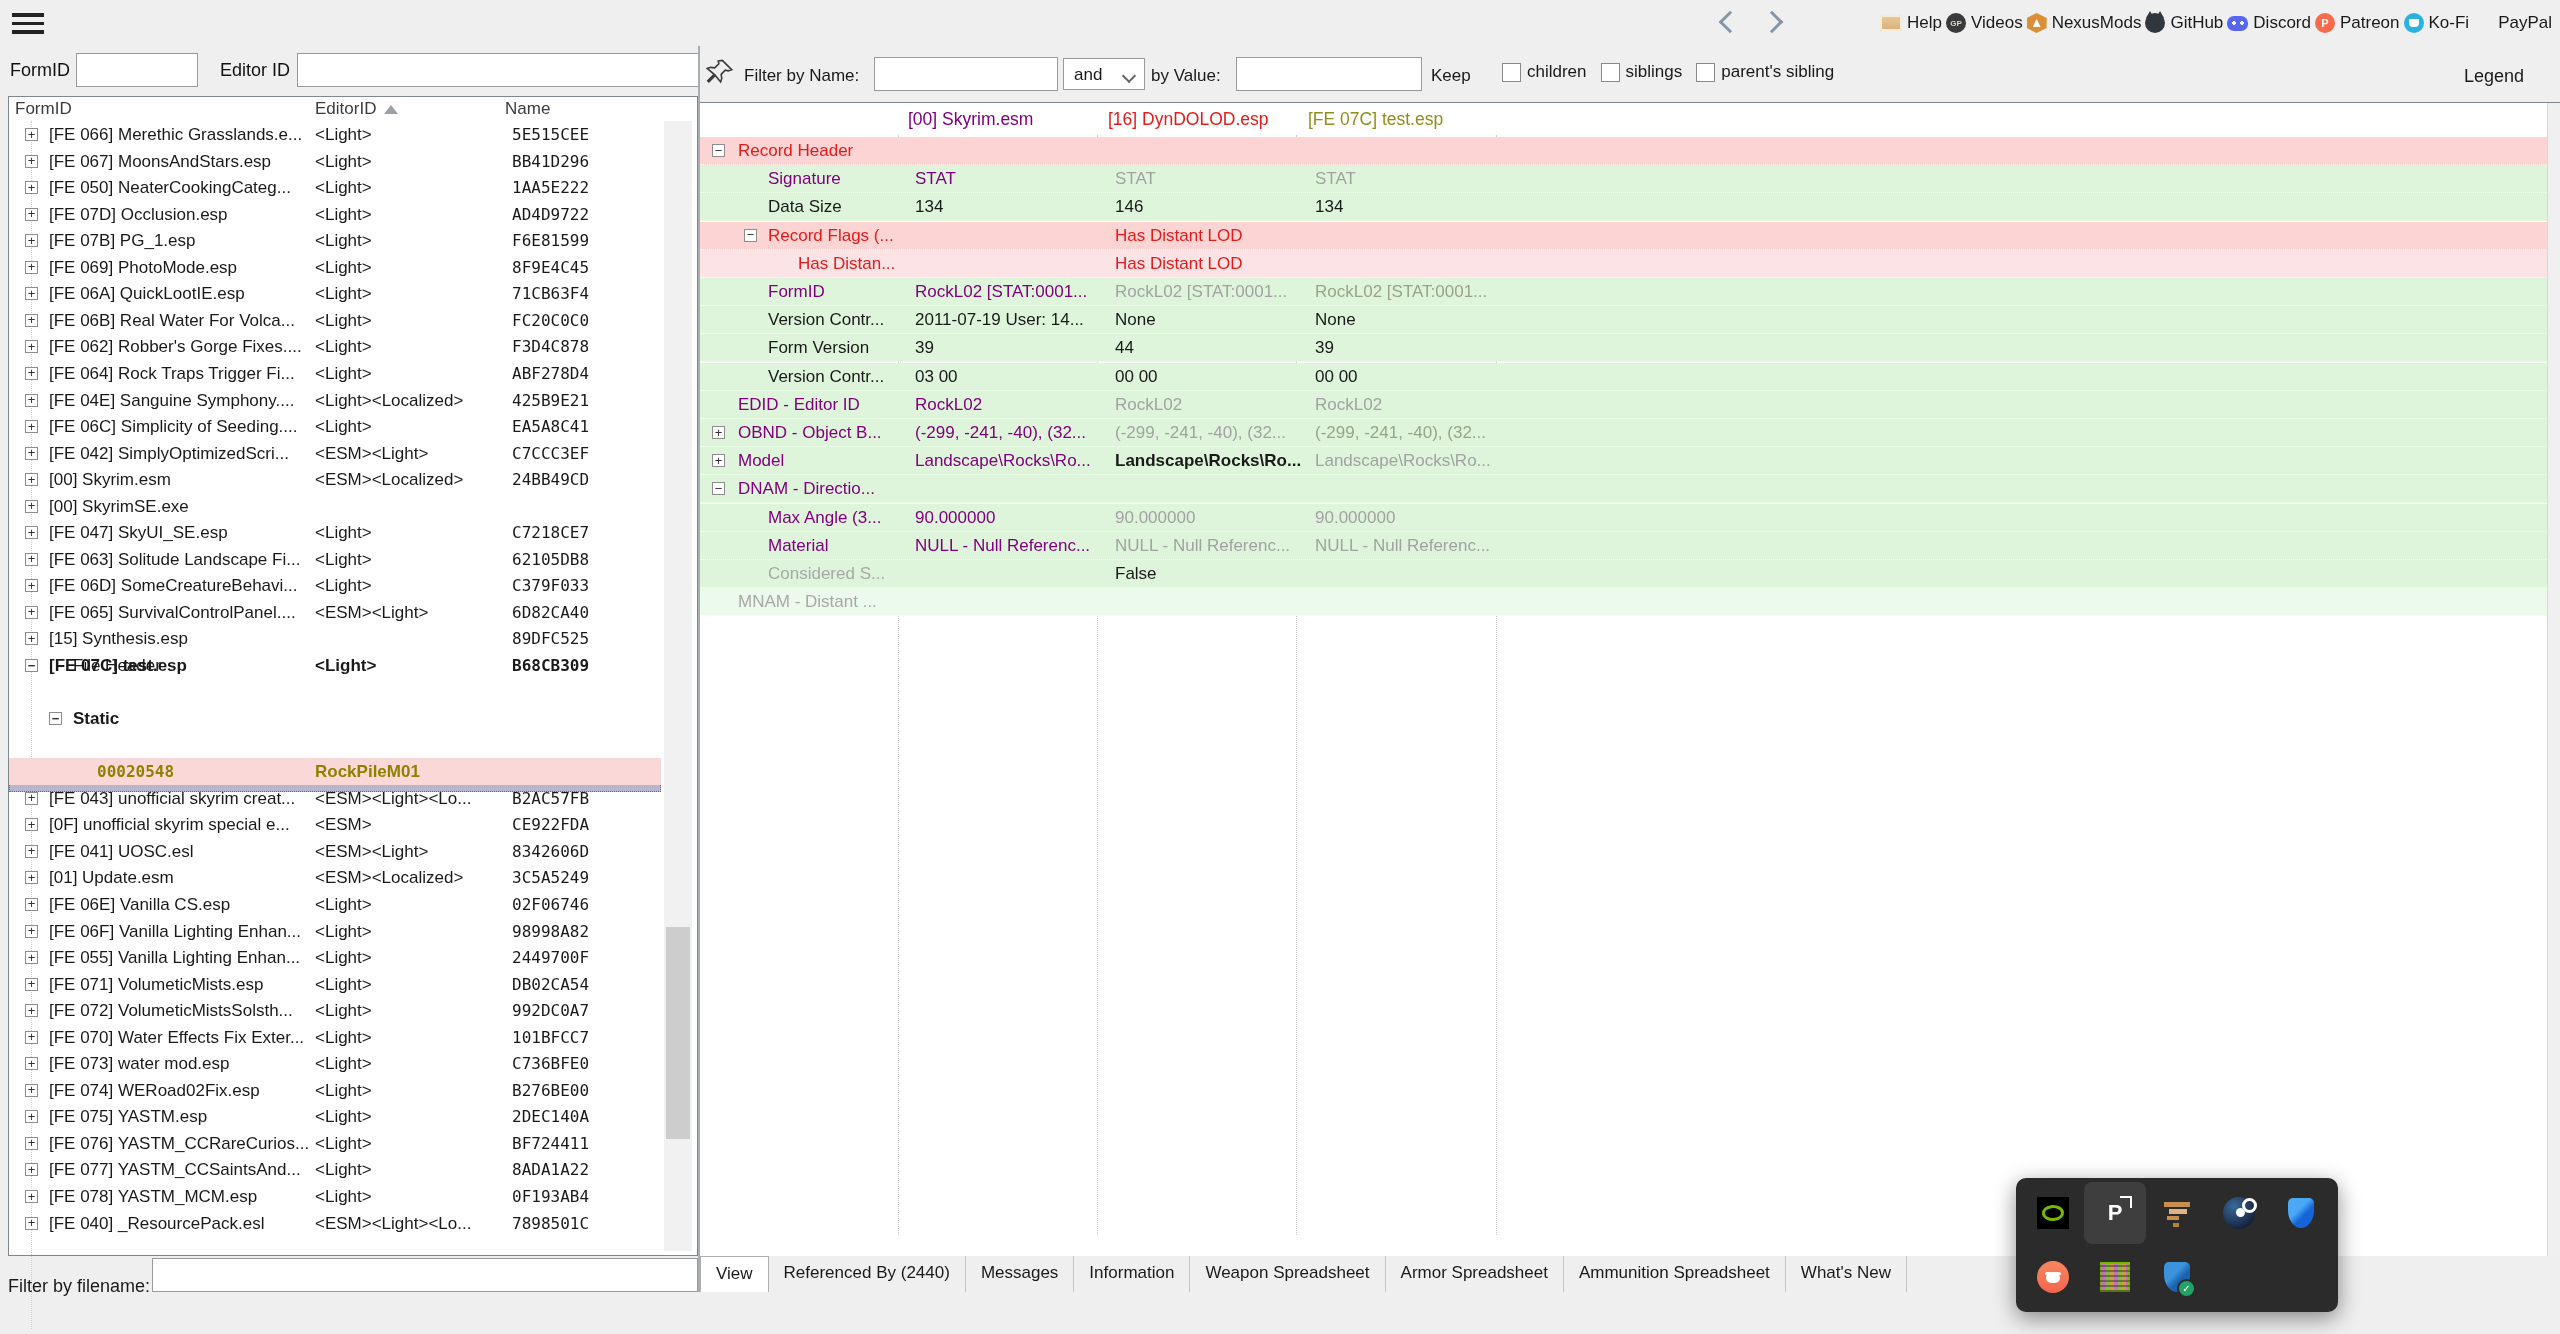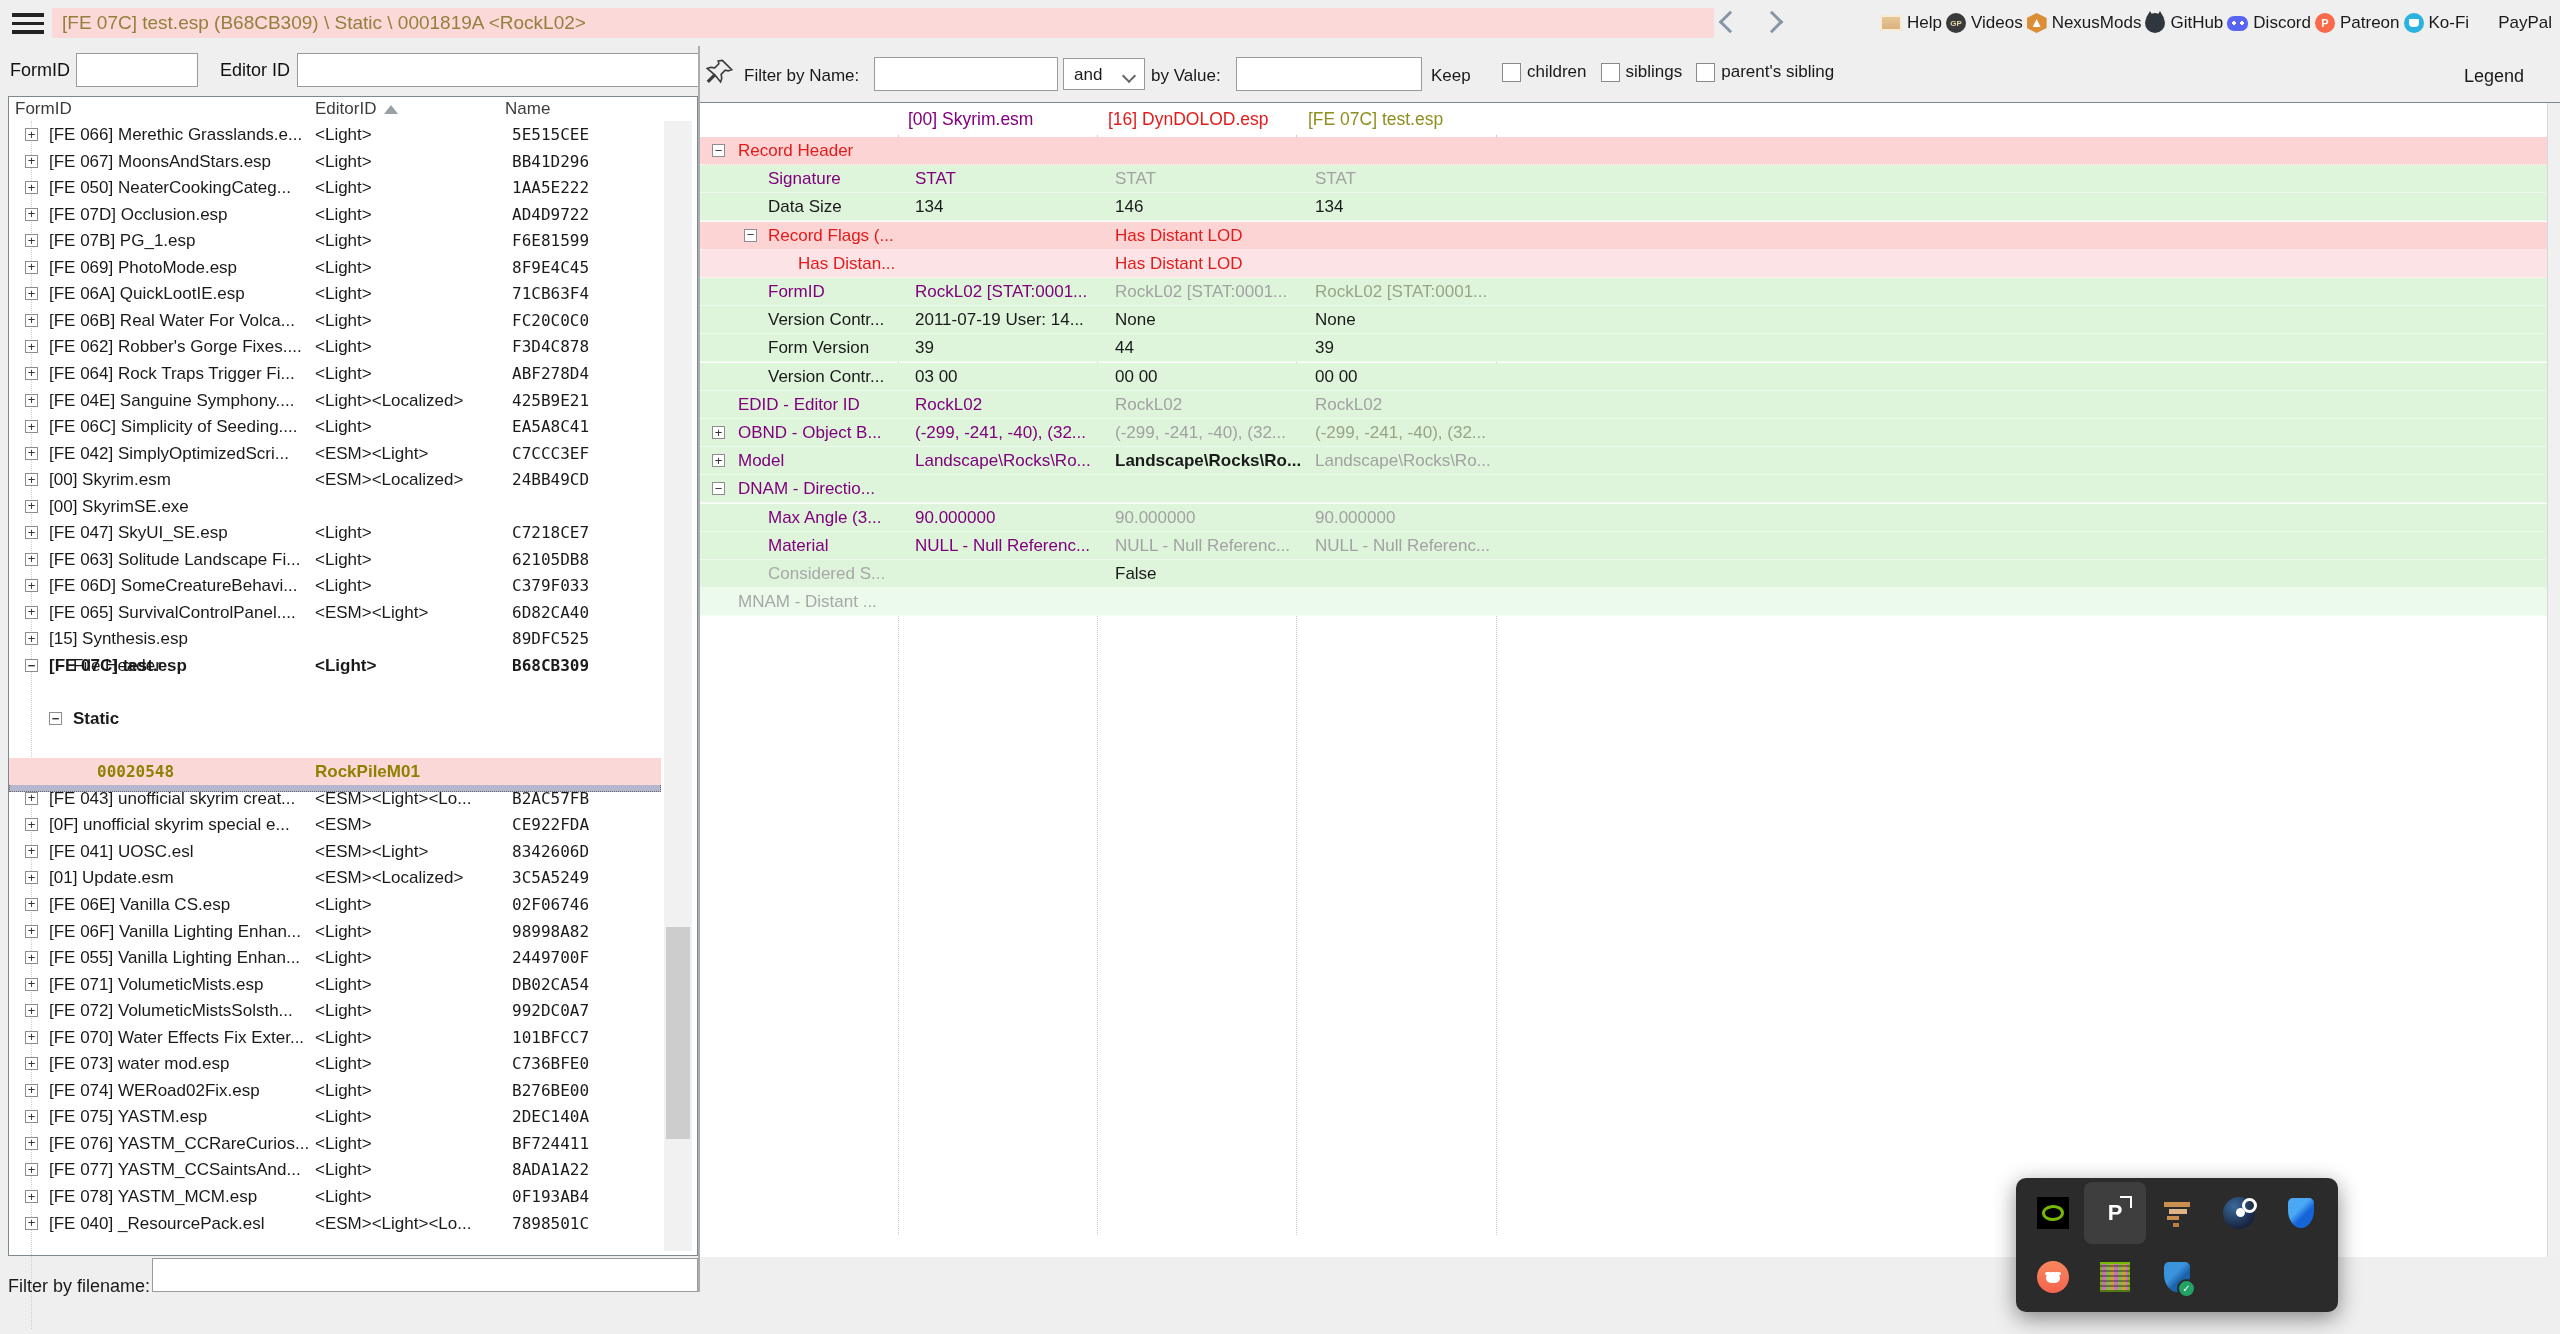--- a/index.html
+++ b/index.html
@@ -141,21 +141,20 @@
 </head>
 <body>
 
 <div id="app">
 
   <div class="abs hamburger">
       <i></i>
       <i></i>
       <i></i>
     </div>
-  <div class="abs title-banner nowrap">[FE 07C] test.esp (B68CB309) \ Static \ 0001819A &lt;RockL02&gt;</div>
   <div class="abs chev l"></div>
   <div class="abs chev r"></div>
   <div class="abs links">
 
   <span class="link">
         <span class="lic ic-help"></span>
         <span>Help</span>
       </span>
       <span class="link">
         <span class="lic ic-videos"></span>
@@ -616,20 +615,31 @@
           <span class="v2"></span>
           <span class="v3"></span>
         </div>
       </div>
     <div class="rscroll"></div>
   </div>
 
   <div class="abs ffn-label">Filter by filename:</div>
   <input class="abs tinput ffn-input" value="" style="">
 
+  <div class="abs tabbar">
+
+  <div class="tab active">View</div>
+      <div class="tab">Referenced By (2440)</div>
+      <div class="tab">Messages</div>
+      <div class="tab">Information</div>
+      <div class="tab">Weapon Spreadsheet</div>
+      <div class="tab">Armor Spreadsheet</div>
+      <div class="tab">Ammunition Spreadsheet</div>
+      <div class="tab">What's New</div>
+    </div>
 
 
   <div class="abs tray">
     <div class="tray-row r1">
 
     <div class="ti ti-nvidia"></div>
         <div class="ti ti-pframe"></div>
         <div class="ti ti-tornado"></div>
         <div class="ti ti-steam"></div>
         <div class="ti ti-shieldblue"></div>

